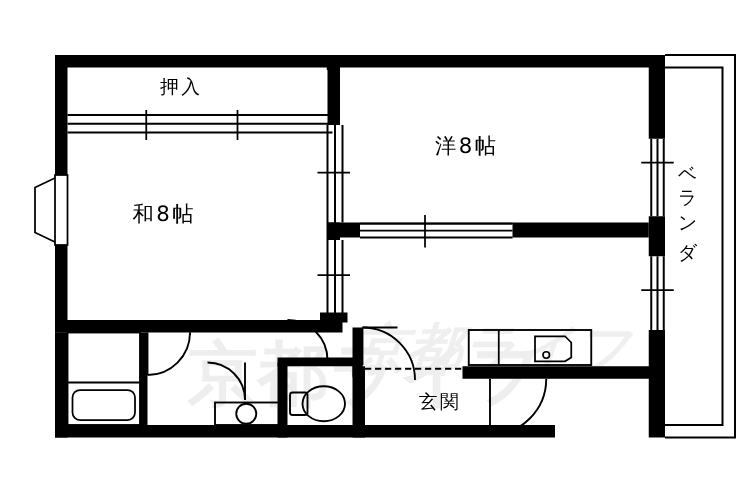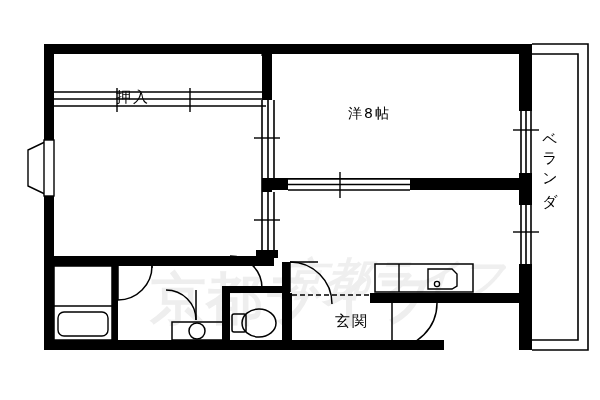--- a/index.html
+++ b/index.html
@@ -19,21 +19,21 @@
     position: absolute;
     background: #000000;
   }
   .room-label {
     position: absolute;
     color: #000000;
     font-family: "DejaVu Sans", sans-serif;
     white-space: nowrap;
     letter-spacing: 2px;
   }
-  .label-lg { font-size: 14px; }
+  .label-lg { font-size: 17px; }
   .label-md { font-size: 15px; }
   .label-vert {
     writing-mode: vertical-rl;
     text-orientation: upright;
     letter-spacing: 3px;
     font-size: 15px;
   }
   .watermark {
     position: absolute;
     color: #eeeeee;
@@ -199,22 +199,23 @@
       <path d="M 428 269 L 452 269 L 457 274 L 457 286 L 452 289 L 428 289 Z" fill="none" stroke="#000" stroke-width="1.4"></path>
       <circle cx="437" cy="284" r="2.6" fill="none" stroke="#000" stroke-width="1.3"></circle>
     </g>
 
     <g>
       <line x1="262" y1="44" x2="262" y2="56" stroke="#000" stroke-width="1.2"></line>
     </g>
 
   </svg>
 
-  <div class="room-label label-md" style="left:116px; top:60px;margin-top:28px;">押入</div>
-
+  <div class="room-label label-md" style="left:128px; top:60px;">押入</div>
+
+  <div class="room-label label-lg" style="left:106px; top:160px;">和8帖</div>
 
   <div class="room-label label-lg" style="left:348px; top:105px;">洋8帖</div>
 
 
   <div class="room-label label-md" style="left:335px; top:312px;text-align:center;">玄関</div>
 
   <div class="room-label label-vert" style="left:540px; top:122px;">ベランダ</div>
 
 </div>
 

